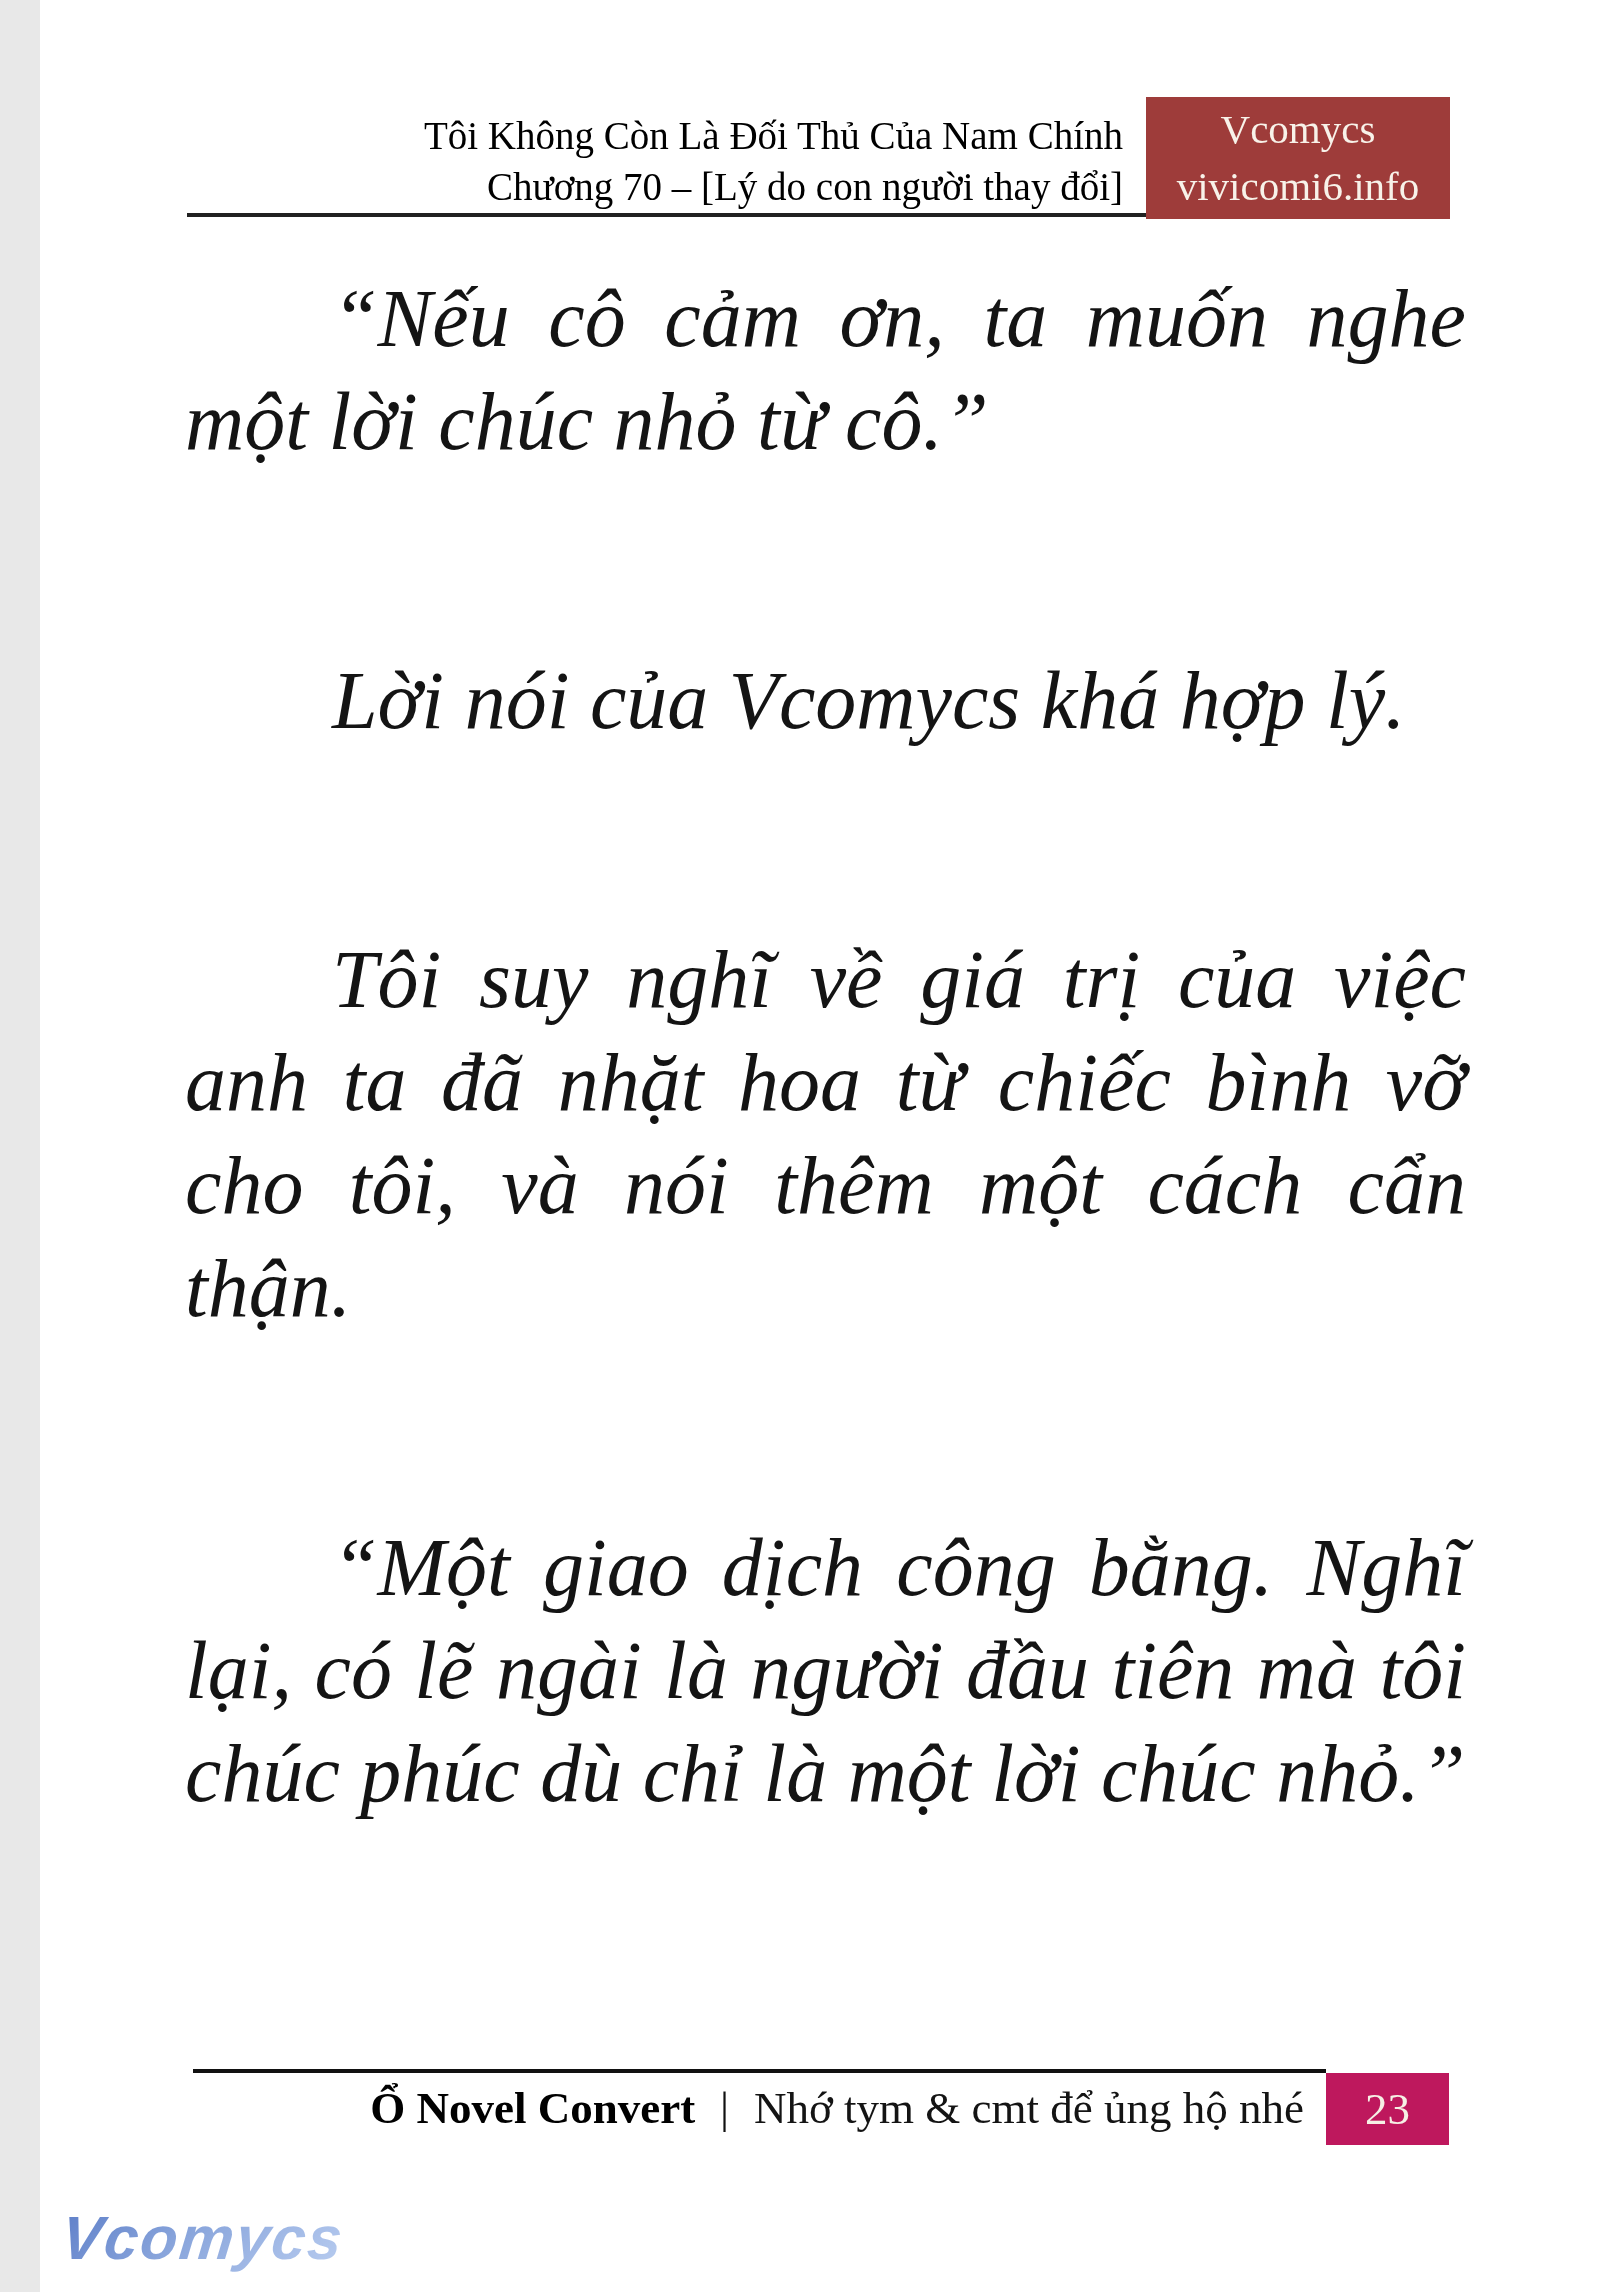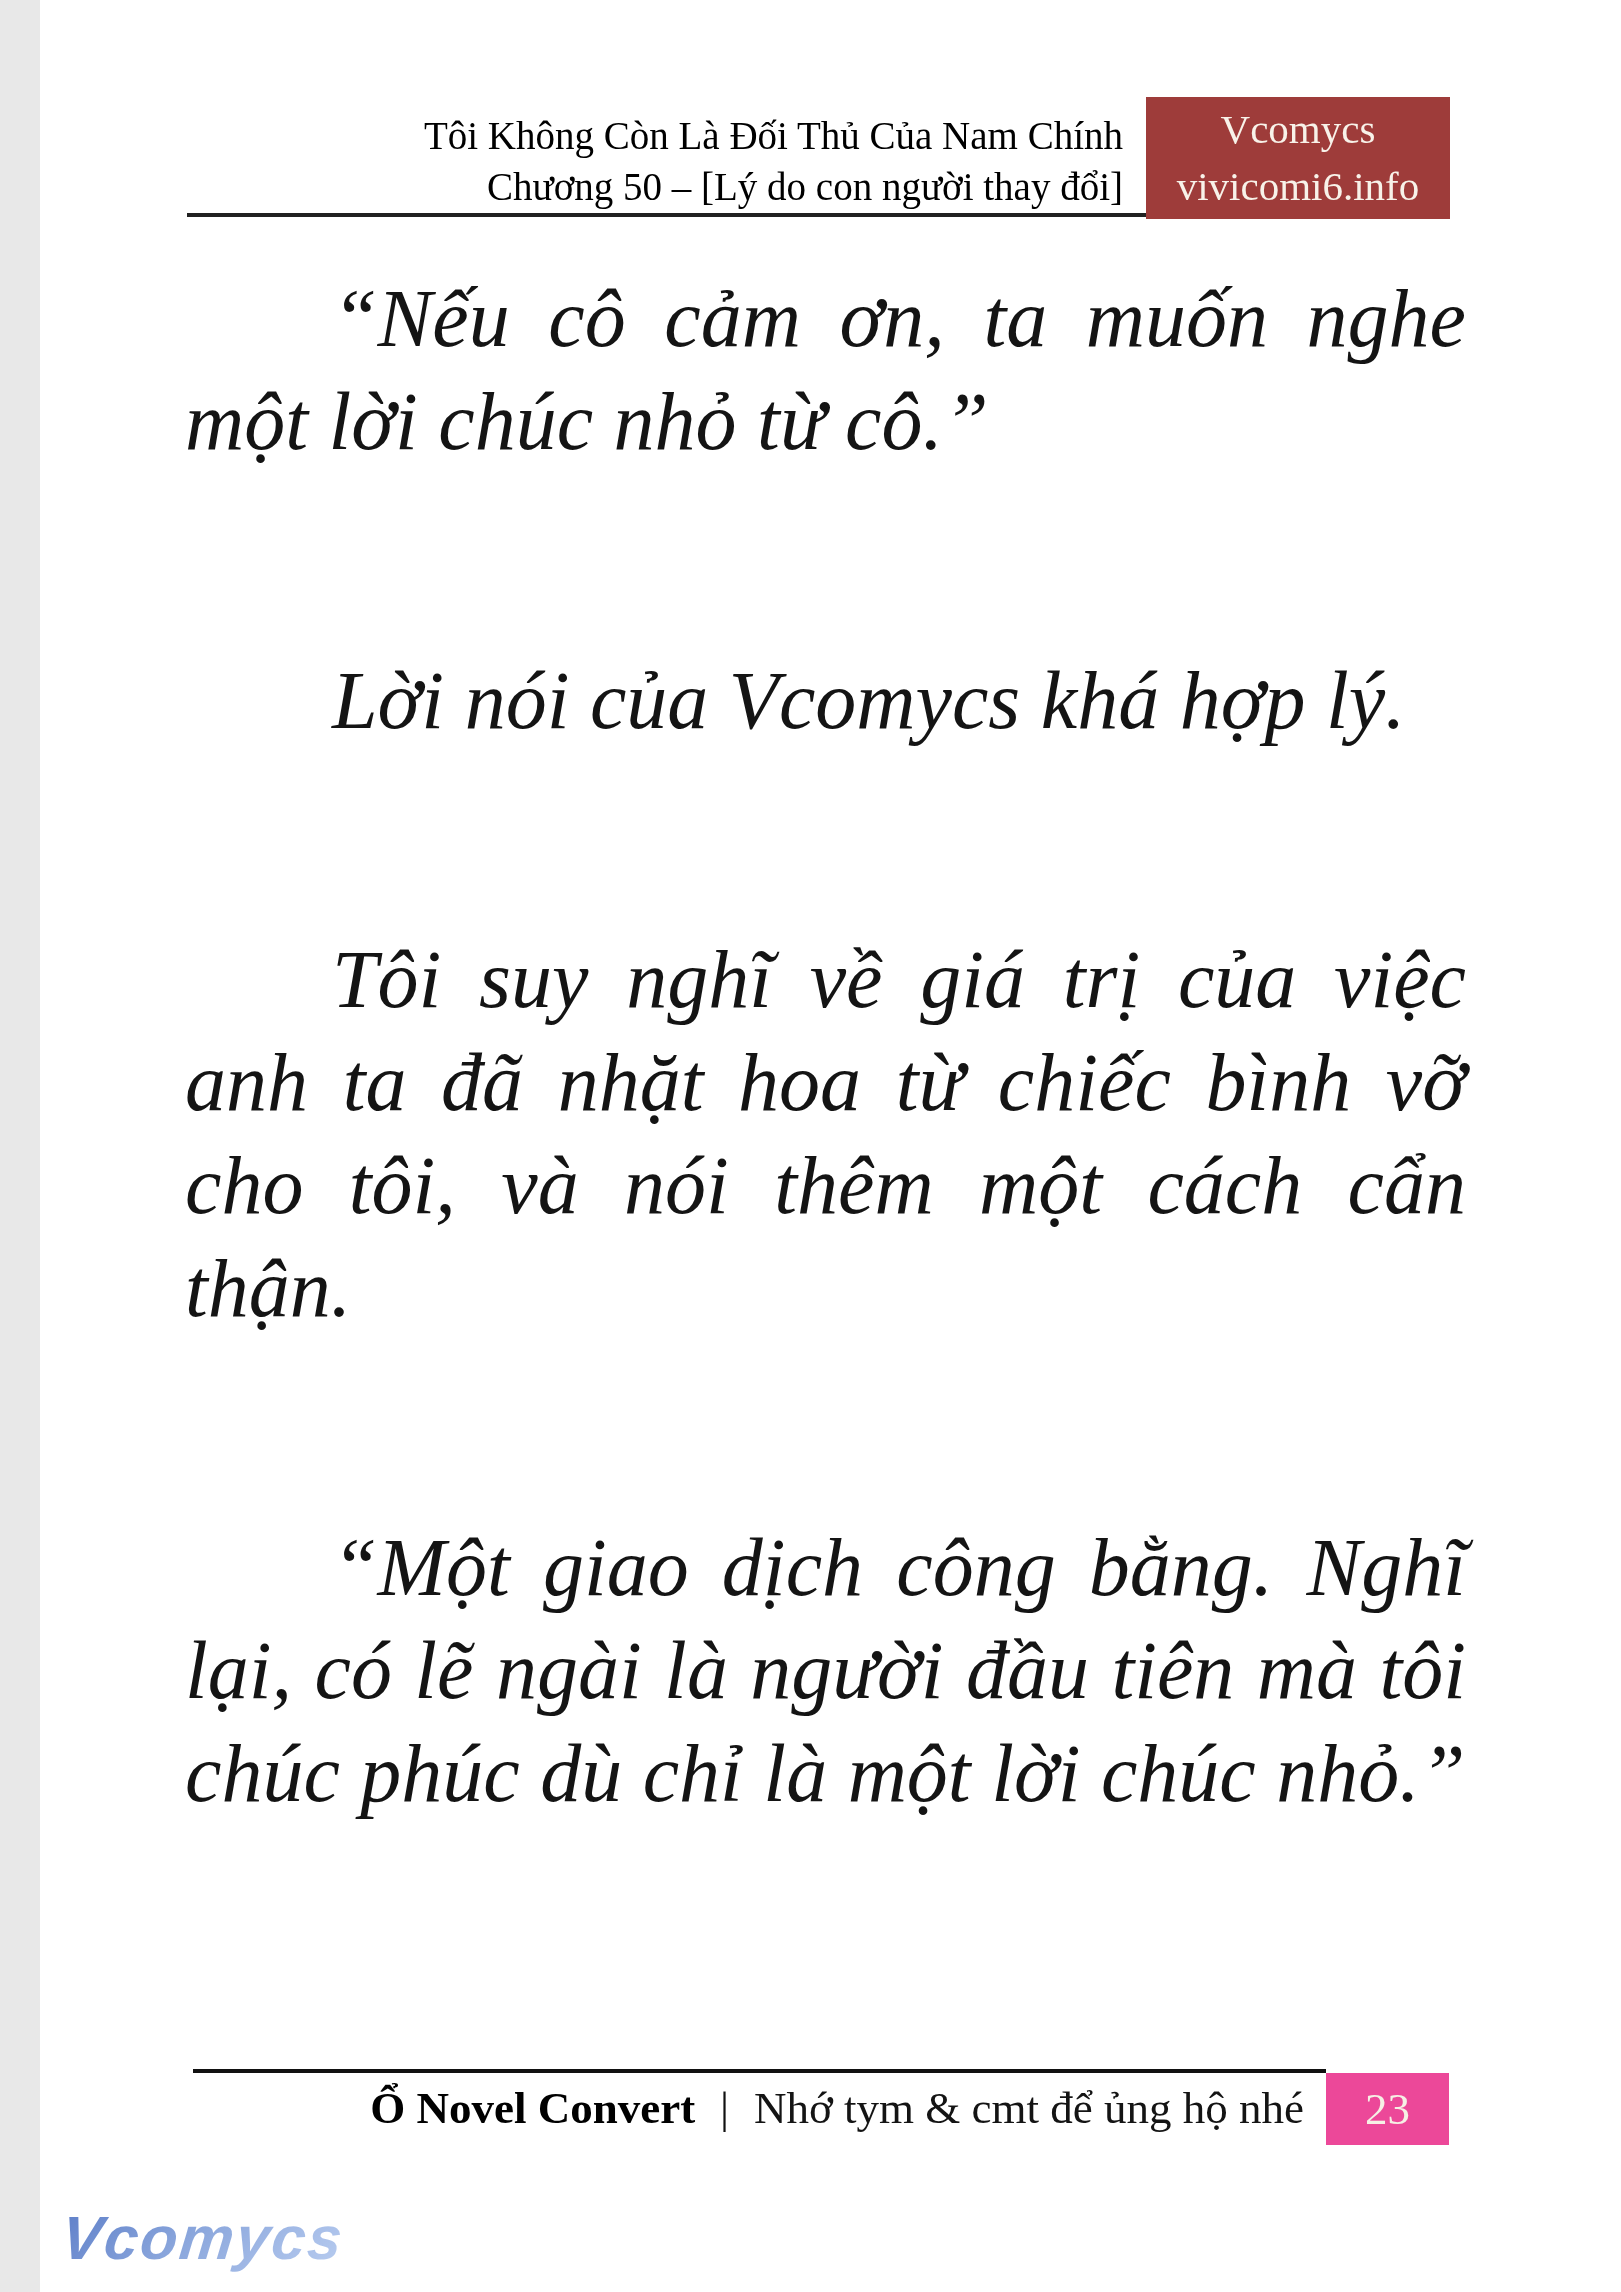--- a/index.html
+++ b/index.html
@@ -75,41 +75,41 @@
     color:transparent;
   }
 </style>
 </head>
 <body>
 
 <div class="page">
 
   <div class="header-titles">
     <div>Tôi Không Còn Là Đối Thủ Của Nam Chính</div>
-    <div>Chương 50 –  [Lý do con người thay đổi]</div>
+    <div>Chương 70 –  [Lý do con người thay đổi]</div>
   </div>
   <div class="header-rule"></div>
   <div class="header-badge" id="header-badge" style="background: rgb(158, 60, 58); color: rgb(248, 242, 233);">
     <div>Vcomycs</div>
     <div>vivicomi6.info</div>
   </div>
 
   <div class="body-text">
     <p>“Nếu cô cảm ơn, ta muốn nghe một lời chúc nhỏ từ cô.”</p>
     <p>Lời nói của Vcomycs khá hợp lý.</p>
     <p>Tôi suy nghĩ về giá trị của việc anh ta đã nhặt hoa từ chiếc bình vỡ cho tôi, và nói thêm một cách cẩn thận.</p>
     <p>“Một giao dịch công bằng. Nghĩ lại, có lẽ ngài là người đầu tiên mà tôi chúc phúc dù chỉ là một lời chúc nhỏ.”</p>
   </div>
 
   <div class="footer-rule"></div>
   <div class="footer-line">
     <span class="footer-brand" id="footer-brand" style="color: #000000;">Ổ Novel Convert</span>
     <span class="footer-sep">|</span>
     <span>Nhớ tym &amp; cmt để ủng hộ nhé</span>
   </div>
-  <div class="footer-badge" id="footer-badge" style="background: #ec4899; color: rgb(246, 240, 229);">
+  <div class="footer-badge" id="footer-badge" style="background: #be185d; color: rgb(246, 240, 229);">
     <span>23</span>
   </div>
 
   <div class="watermark">Vcomycs</div>
 
 </div>
 
 
 </body></html>

